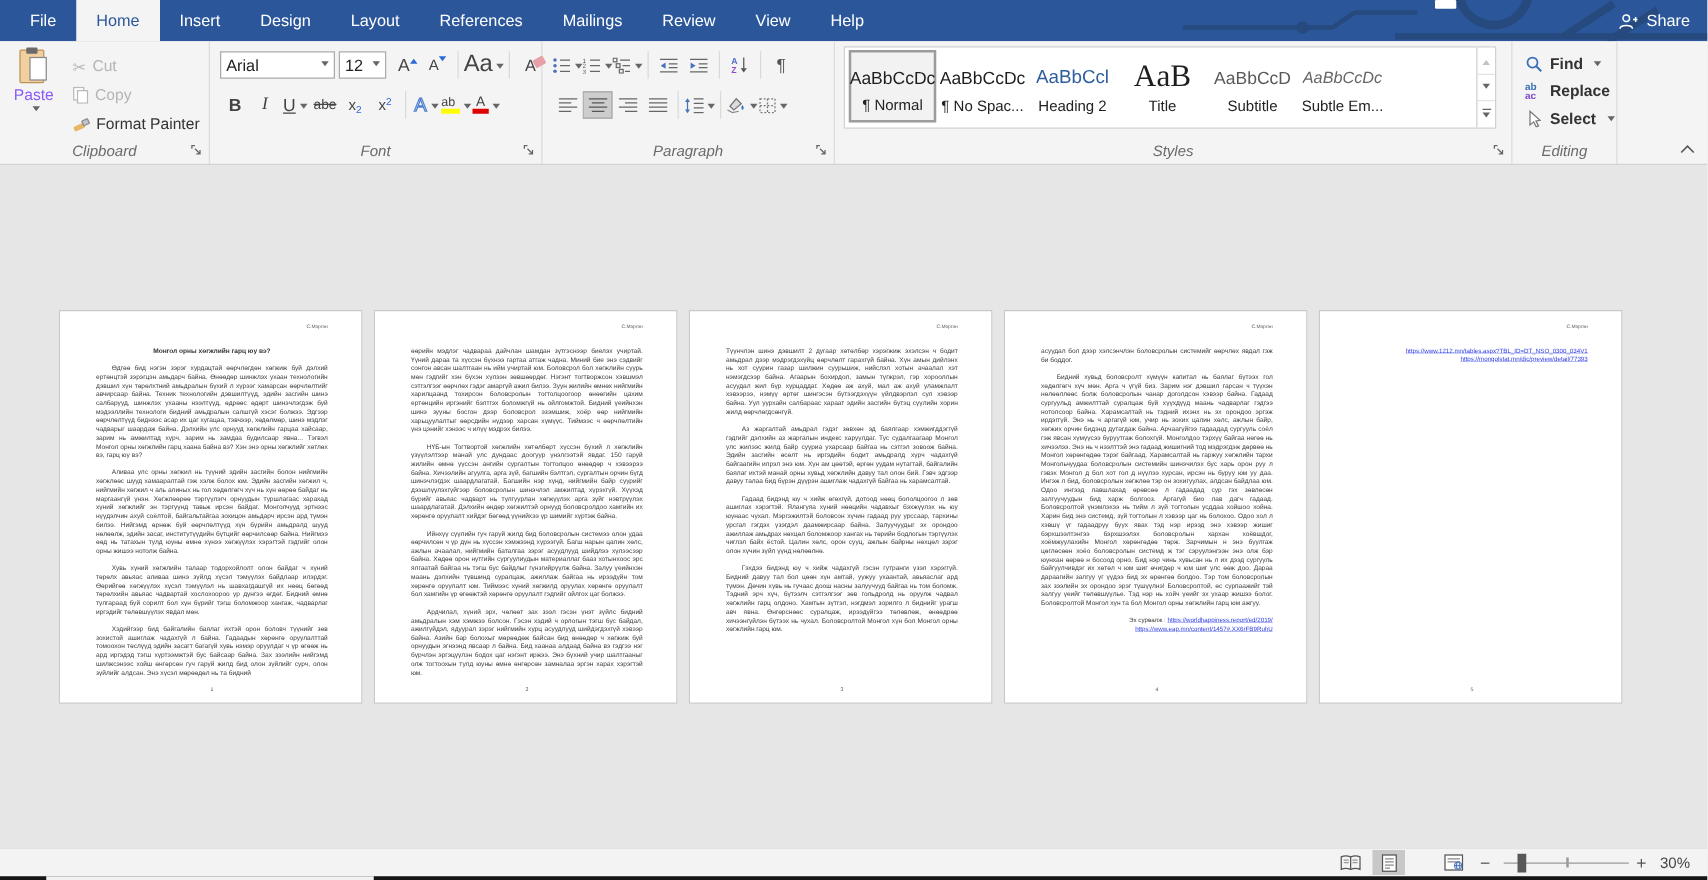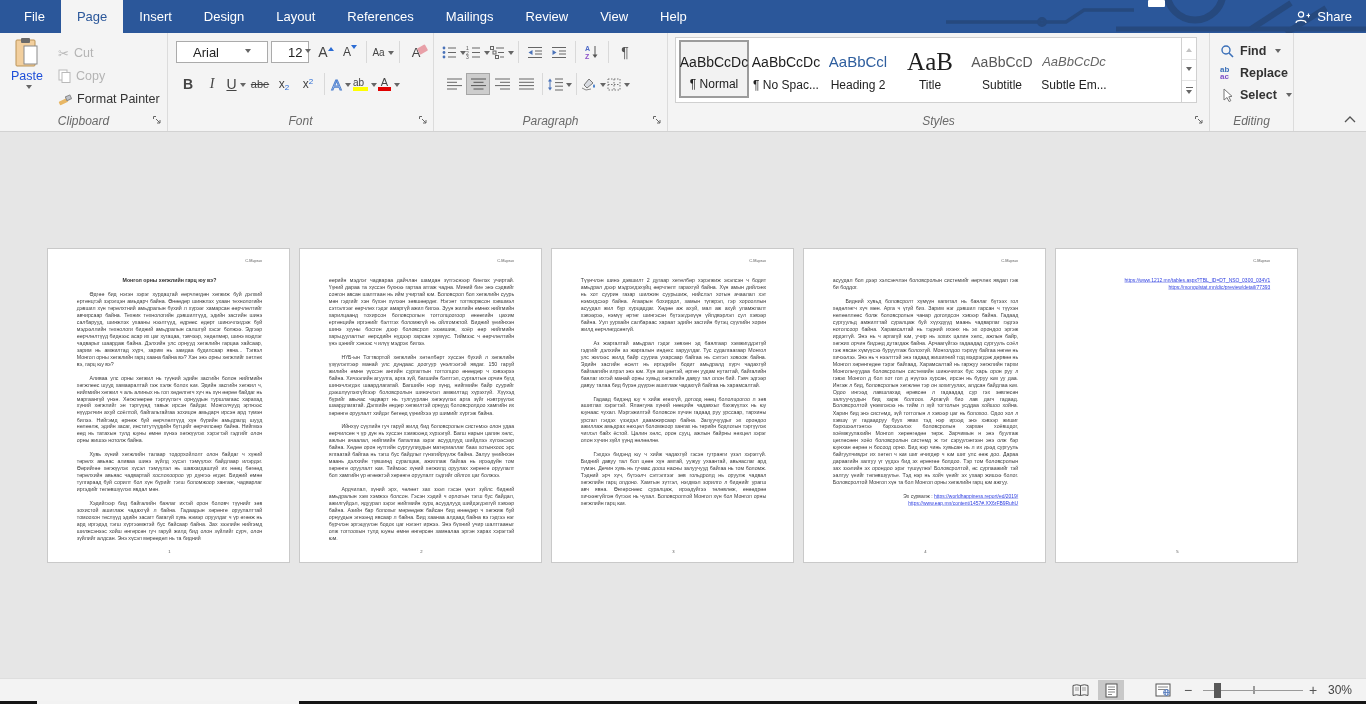--- a/index.html
+++ b/index.html
@@ -20,28 +20,28 @@
 .rgroup {position:relative; border-right:1px solid #dcdcdc; height:98px;}
 .glabel {position:absolute; bottom:3px; left:0; right:0; text-align:center; font-size:12px; color:#6a6a6a;font-style:italic;}
 .launcher {position:absolute; bottom:5px; right:4px;}
 .dd {width:0; height:0; border:3px solid transparent; border-top:4px solid #666; display:inline-block; margin-left:3px; position:relative; top:2px;}
 .ibtn {height:22px; min-width:24px; display:flex; align-items:center; justify-content:center; color:#444;}
 .ibtn.sel {background:#cdcdcd; box-shadow:inset 0 0 0 1px #a6a6a6;}
 .vsep {width:1px; height:22px; background:#d9d9d9; margin:0 4px; align-self:center;}
 
 
 #g-clipboard {width:168px;}
-#paste-btn {position:absolute; left:4px; top:4px; width:46px; height:74px; display:flex; flex-direction:column; align-items:center; font-size:12.5px; color:#1d4ed8;}
+#paste-btn {position:absolute; left:4px; top:4px; width:46px; height:74px; display:flex; flex-direction:column; align-items:center; font-size:12.5px; color:#8b5cf6;}
 #clip-col {position:absolute; left:58px; top:9px;}
 .smallbtn {display:flex; align-items:center; gap:5px; height:22px; font-size:12.5px; color:#333; margin-bottom:1px;}
 .smallbtn.disabled {color:#b4b4b4;}
 
 
 #g-font {width:266px;}
-.combo {background:#fff; border:1px solid #ababab; height:22px; display:flex; align-items:center; font-size:13px; color:#222; padding:0 16px; justify-content:space-between;}
+.combo {background:#fff; border:1px solid #ababab; height:22px; display:flex; align-items:center; font-size:13px; color:#222; padding:0 4px; justify-content:space-between;}
 #font-row1 {position:absolute; left:8px; top:8px; display:flex; align-items:center;}
 #font-row2 {position:absolute; left:8px; top:40px; display:flex; align-items:center;}
 .fmt {font-size:14px; color:#444;}
 
 
 #g-paragraph {width:234px;}
 #para-row1 {position:absolute; left:8px; top:8px; display:flex; align-items:center;}
 #para-row2 {position:absolute; left:8px; top:40px; display:flex; align-items:center;}
 
 
@@ -107,21 +107,21 @@
         <path d="M340,33 L380,8" stroke-width="6"></path>
       </g>
       <rect x="202" y="0" width="17" height="7" rx="1" fill="#ffffff"></rect>
     </svg>
     <div id="tabs">
   <div class="tab">
           <span class="tabtxt">File</span>
         </div>
 
   <div class="tab active">
-          <span class="tabtxt">Page</span>
+          <span class="tabtxt">Home</span>
         </div>
 
   <div class="tab">
           <span class="tabtxt">Insert</span>
         </div>
 
   <div class="tab">
           <span class="tabtxt">Design</span>
         </div>
 
@@ -210,21 +210,21 @@
         <div class="ibtn" style="margin-left:5px;">
           <span style="font-size:14px;">A</span>
             <span class="tri-up" style="position:relative;top:-5px;"></span>
         </div>
         <div class="ibtn">
           <span style="font-size:12px;">A</span>
             <span class="tri-dn" style="position:relative;top:-4px;"></span>
         </div>
         <div class="vsep"></div>
         <div class="ibtn">
-          <span style="font-size:10px;">Aa</span>
+          <span style="font-size:19px;">Aa</span>
             <span class="dd"></span>
         </div>
         <div class="vsep"></div>
         <div class="ibtn">
           <span style="font-size:13px; position:relative;">A<span style="position:absolute; right:-7px; top:1px; width:9px; height:7px; background:#e8a0a8; border-radius:1px; transform:rotate(-30deg);"></span></span>
         </div>
       </div>
       <div id="font-row2">
         <div class="ibtn">
             <span class="fmt" style="font-weight:bold;">B</span>

